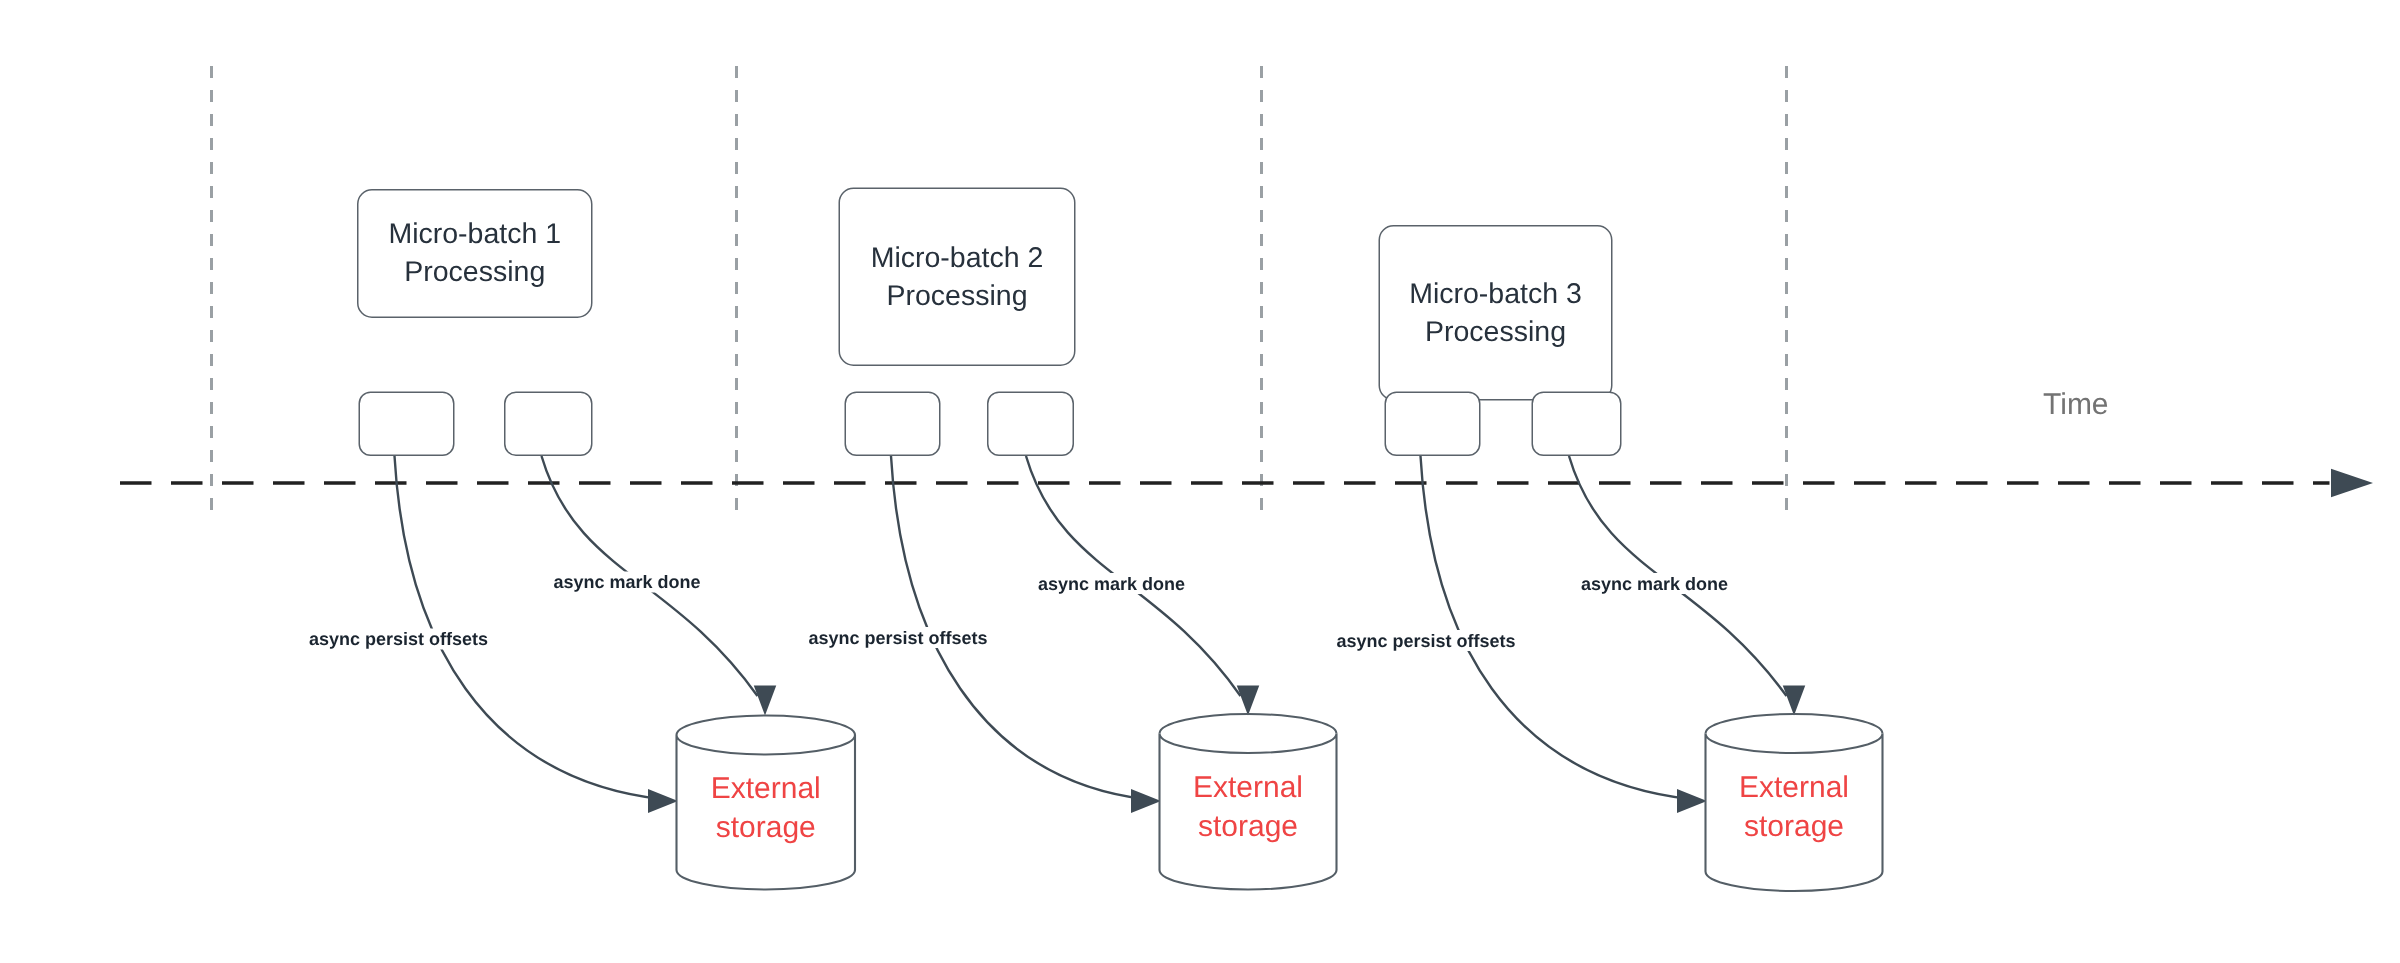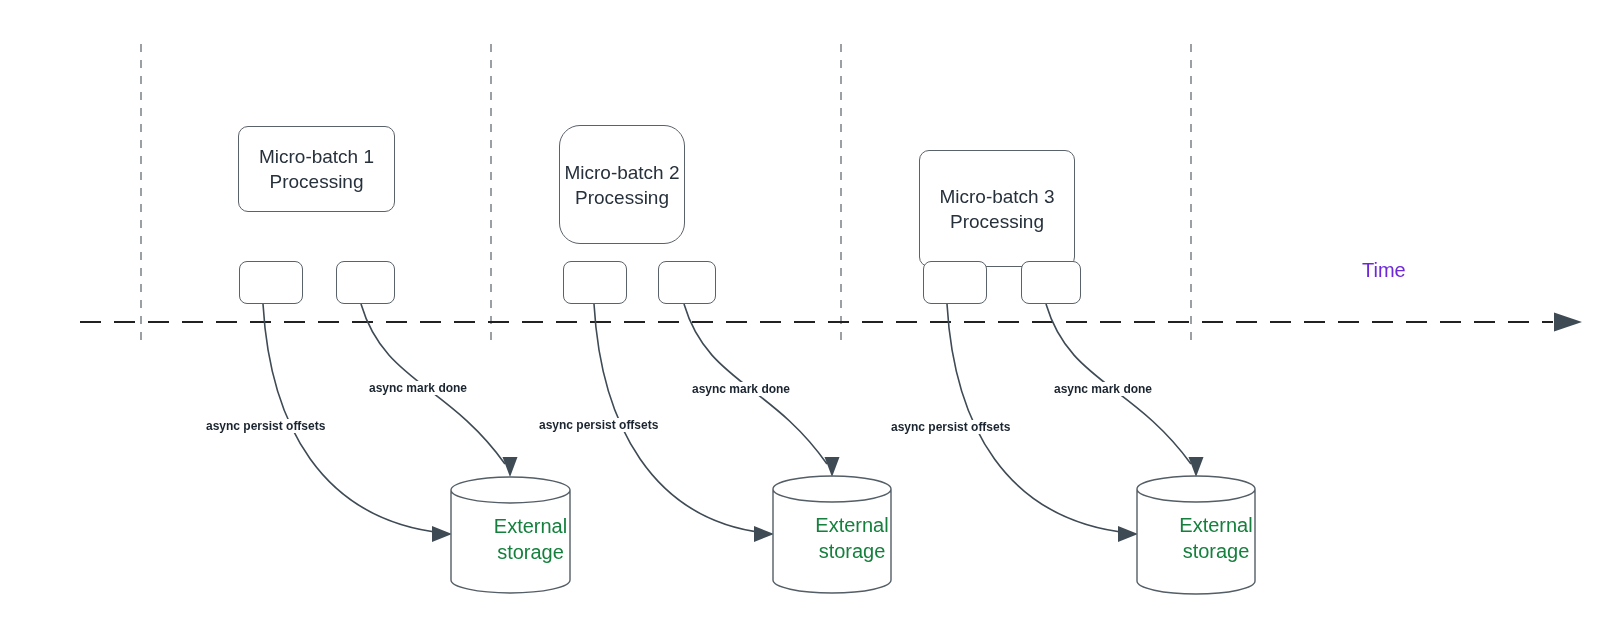--- a/index.html
+++ b/index.html
@@ -73,36 +73,35 @@
   }
   .storage-label {
     position: absolute;
     display: flex;
     flex-direction: column;
     align-items: center;
     justify-content: center;
     text-align: center;
     font-size: 20px;
     line-height: 26px;
-    color: #15803d;
-    padding-left: 20px;
+    color: #ef4444;
   }
   .edge-label {
     position: absolute;
     font-size: 12px;
     font-weight: 700;
     color: #1b2530;
     white-space: nowrap;
     background: #ffffff;
     padding: 0 2px;
   }
   .time-label {
     position: absolute;
     font-size: 20px;
-    color: #6d28d9;
+    color: #737373;
     white-space: nowrap;
   }
 </style>
 </head>
 <body>
 
 <div class="canvas">
 
   <svg class="shapes" width="1600" height="642" viewBox="0 0 1600 642">
 
@@ -149,21 +148,21 @@
   </div>
   <div class="node small-box" style="left:239px; top:261px; width:64px; height:43px;"></div>
   <div class="node small-box" style="left:336px; top:261px; width:59px; height:43px;"></div>
   <div class="edge-label" style="left:204px; top:419px;">async persist offsets</div>
   <div class="edge-label" style="left:367px; top:381px;">async mark done</div>
   <div class="storage-label" style="left:451px; top:506px; width:119px; height:66px;">
     <div>External</div>
     <div>storage</div>
   </div>
 
-  <div class="node main-box" style="left:559px; top:125px; width:126px; height:119px;border-radius:21px;">
+  <div class="node main-box" style="left:559px; top:125px; width:158px; height:119px;">
     <div>Micro-batch 2</div>
     <div>Processing</div>
   </div>
   <div class="node small-box" style="left:563px; top:261px; width:64px; height:43px;"></div>
   <div class="node small-box" style="left:658px; top:261px; width:58px; height:43px;"></div>
   <div class="edge-label" style="left:537px; top:418px;">async persist offsets</div>
   <div class="edge-label" style="left:690px; top:382px;">async mark done</div>
   <div class="storage-label" style="left:773px; top:505px; width:118px; height:66px;">
     <div>External</div>
     <div>storage</div>

